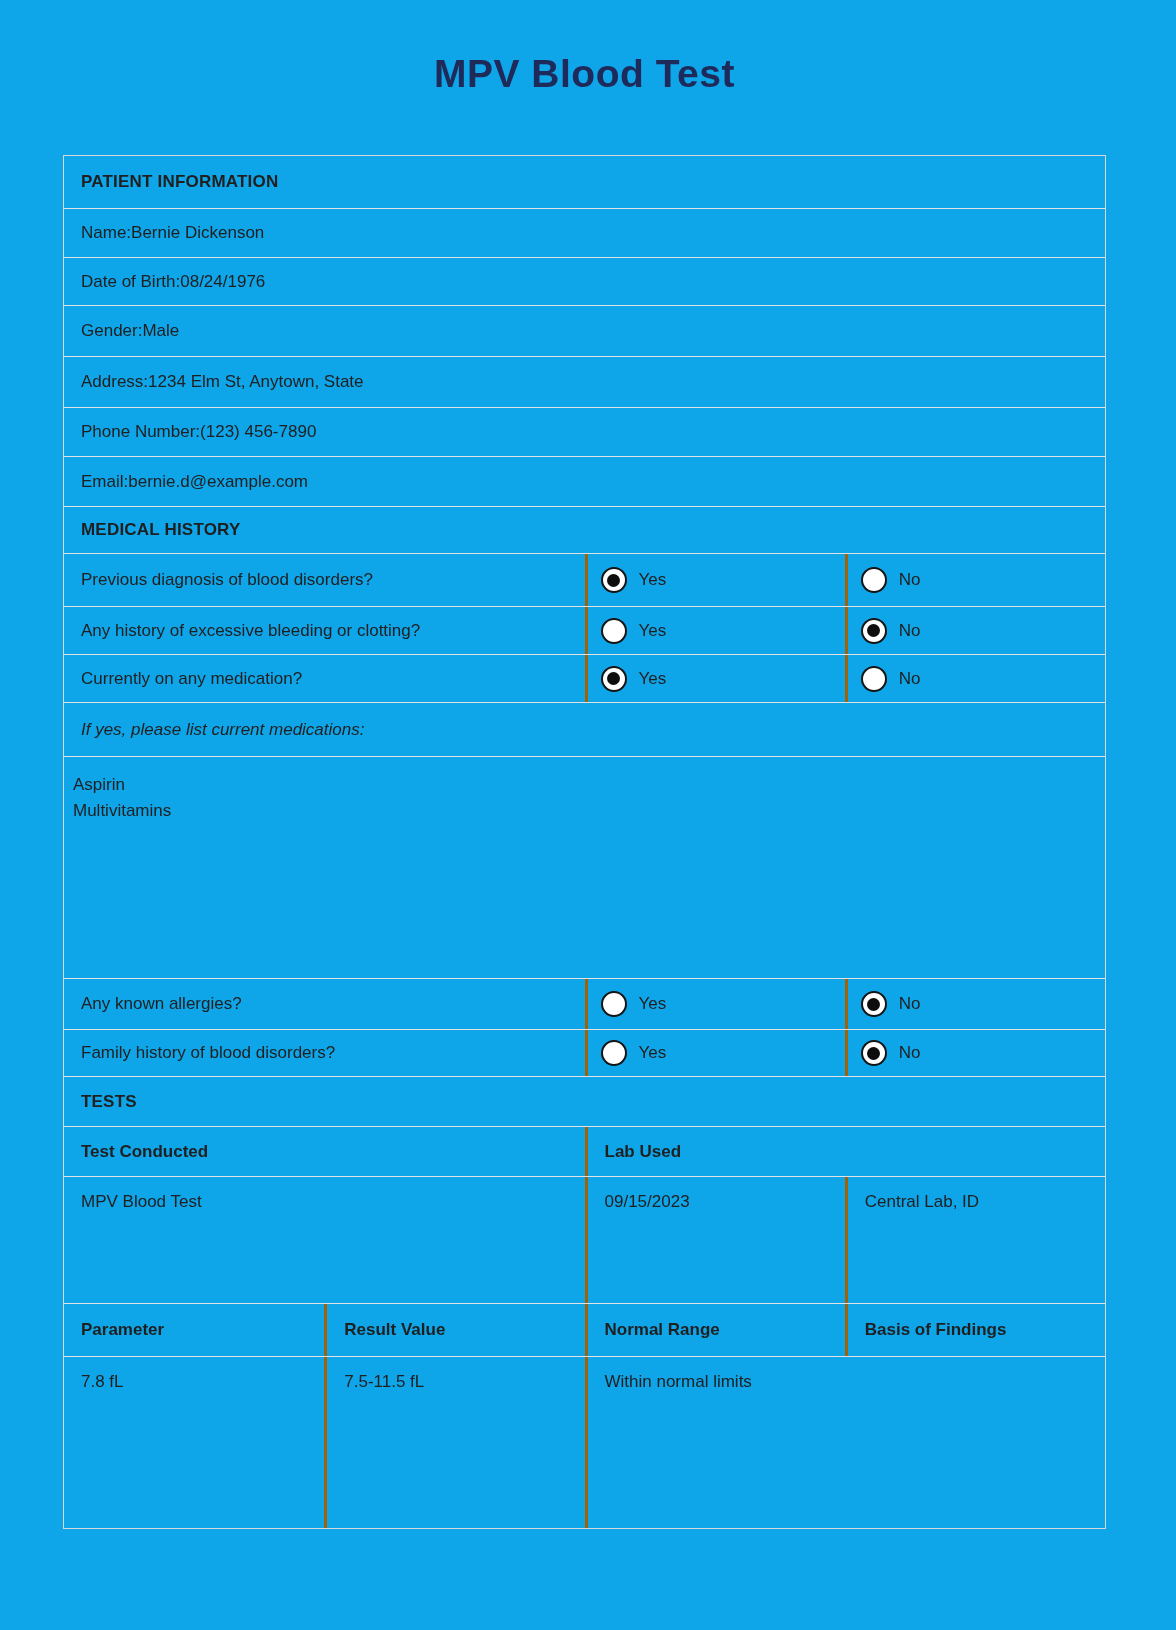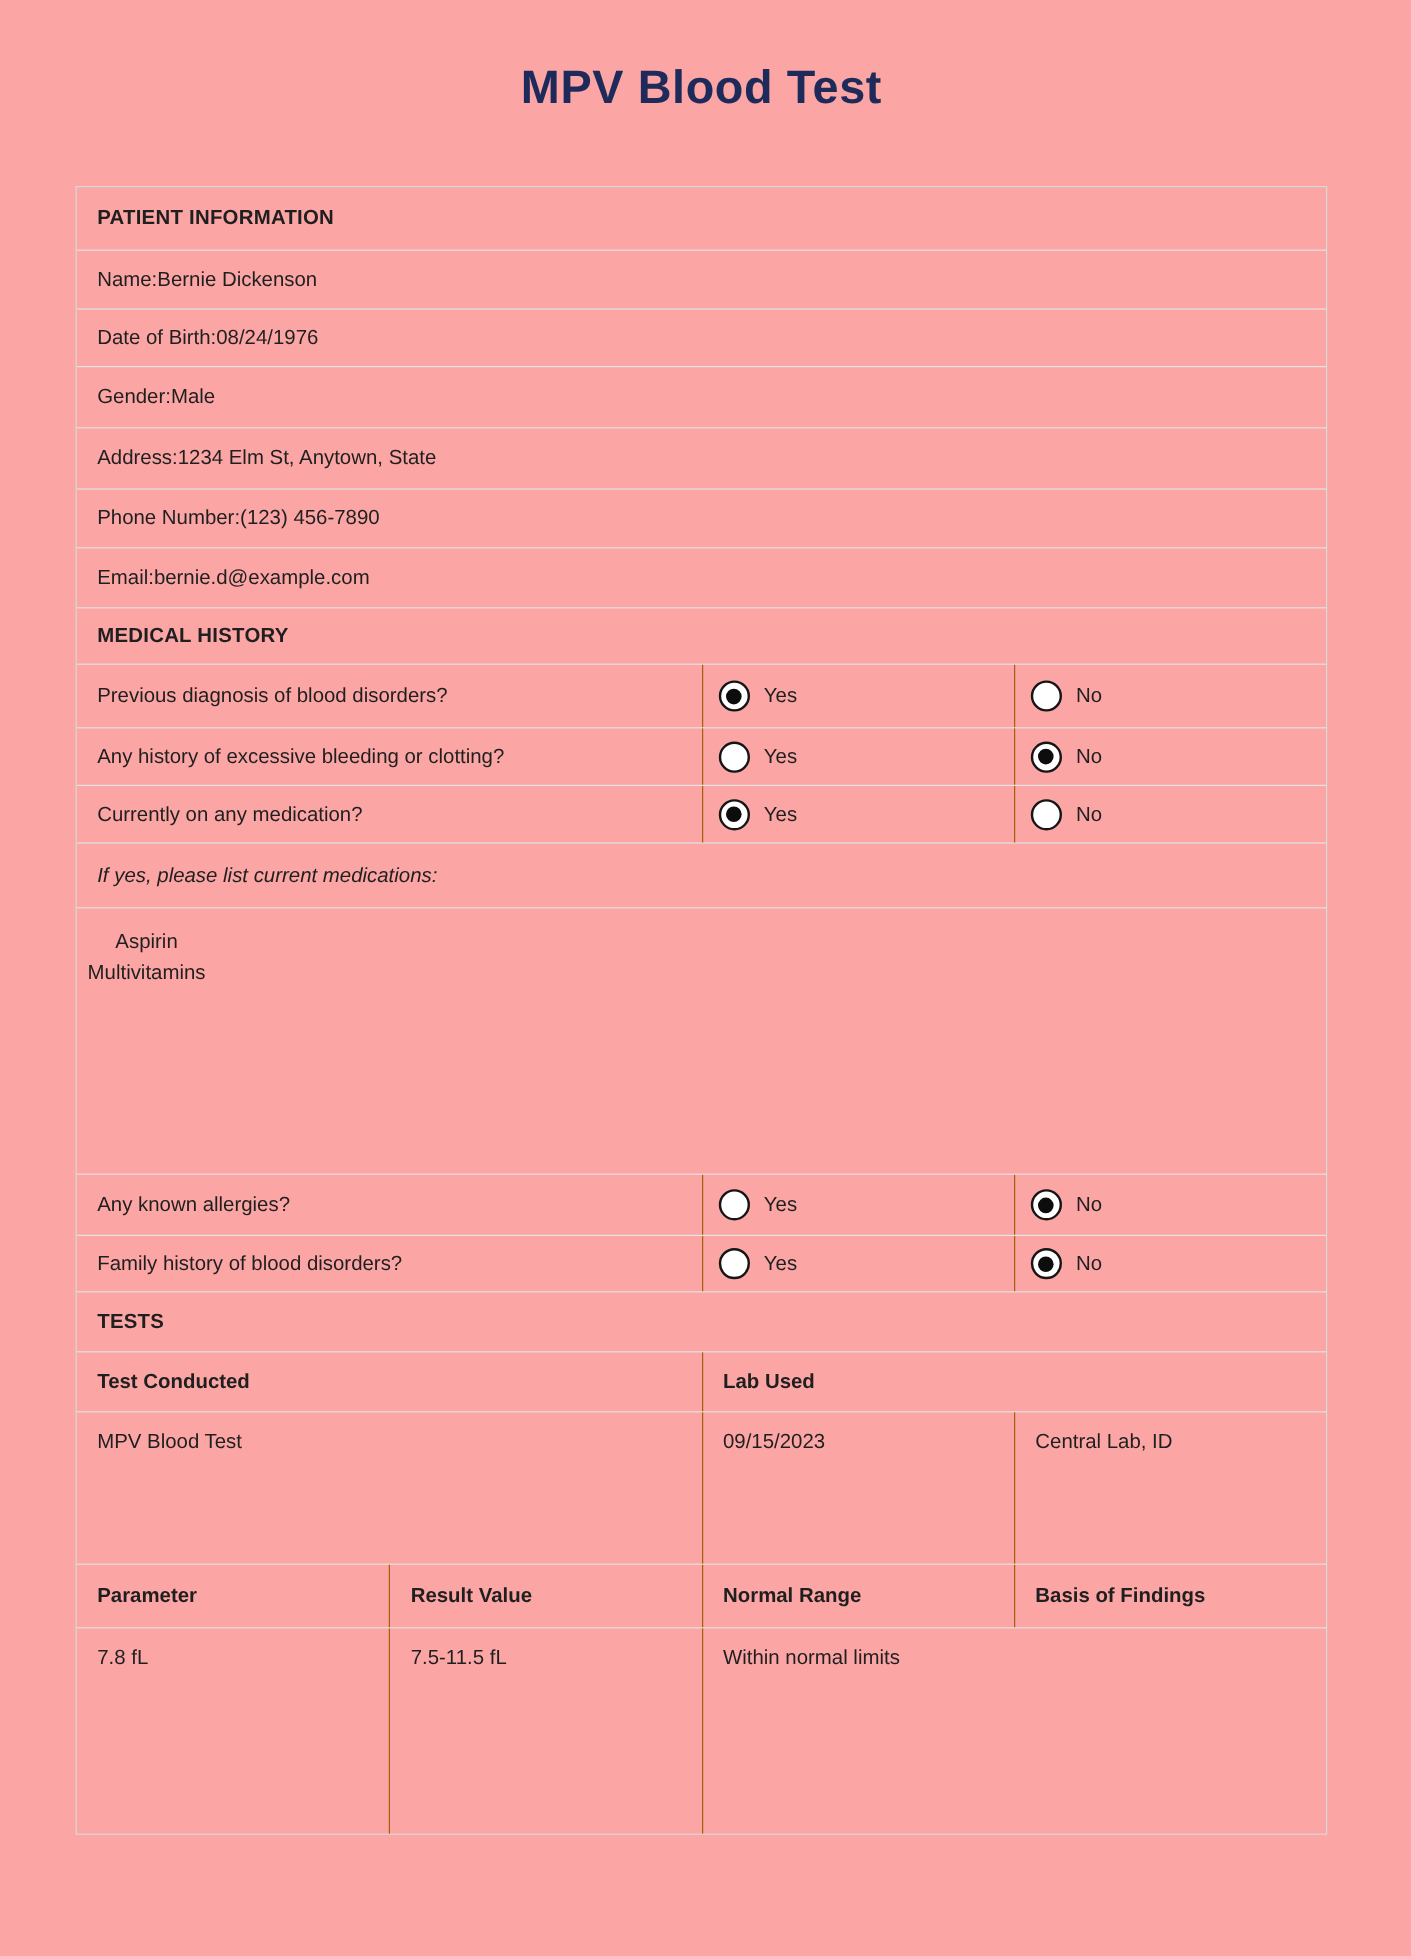--- a/index.html
+++ b/index.html
@@ -1,41 +1,41 @@
 <!DOCTYPE html>
 <html><head>
 <meta charset="utf-8">
 <style>
   html,body{margin:0;padding:0;background:#ffffff;}
   .page{
     position:relative;
     width:1176px;height:1630px;
-    background:#fca5a5;
+    background:#0ea5e9;
     font-family:"Liberation Sans","DejaVu Sans",sans-serif;
     color:#1f1f1f;
     overflow:hidden;
   }
   .title{
     margin:52px 70px 0 63px;
     text-align:center;
     font-size:39px;
     font-weight:bold;
     line-height:44px;
     color:#1e2b5a;
     letter-spacing:.5px;
   }
   .form{
     margin:59px 70px 0 63px;      
     border:1px solid #d8d8d8;
     box-sizing:border-box;
   }
-  .row{display:flex;box-sizing:border-box;text-align:center;}
+  .row{display:flex;box-sizing:border-box;}
   .row + .row{border-top:1px solid #e3e3e3;}
   .cell{box-sizing:border-box;padding-left:17px;display:flex;align-items:center;}
-  .cell + .cell{border-left:1px solid #a16207;}
+  .cell + .cell{border-left:3px solid #a16207;}
   .c25{width:25%;}
   .c50{width:50%;}
   .c100{width:100%;}
   .top{align-items:flex-start;padding-top:15px;}
   .bold{font-weight:bold;}
   .fs{font-size:17px;}
   .section-label{font-weight:bold;font-size:17px;letter-spacing:.2px;}
   .value{margin-left:0;}
   .italic{font-style:italic;}
   .meds-cell{padding-left:9px;padding-top:15px;align-items:flex-start;}

